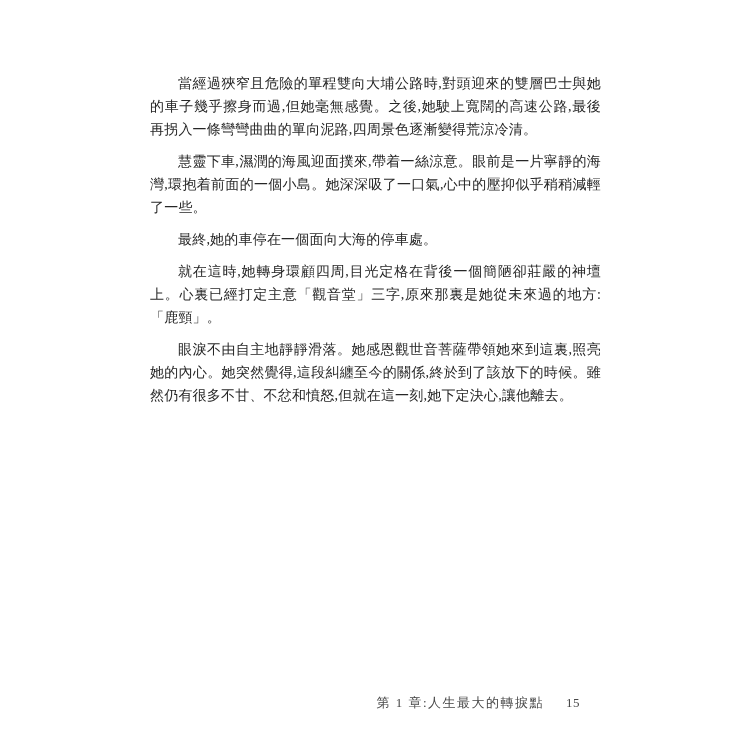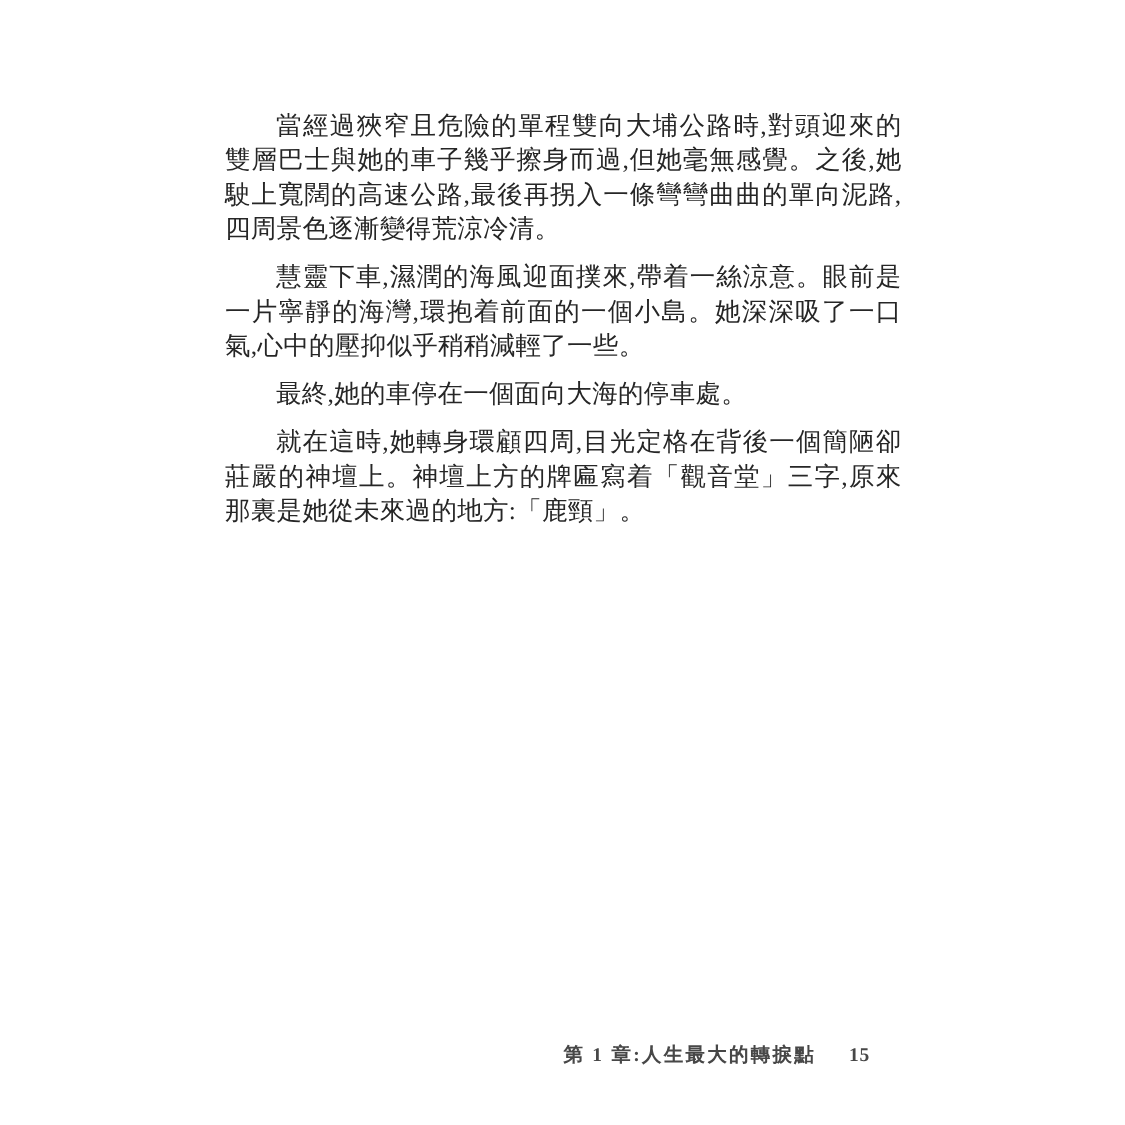--- a/index.html
+++ b/index.html
@@ -16,55 +16,55 @@
     font-family: "Liberation Serif", "DejaVu Serif", serif;
   }
   .content {
     position: absolute;
     left: 150px;
     top: 72px;
     width: 451px;
   }
   .content p {
     margin: 0 0 9px 0;
-    font-size: 17px;
+    font-size: 14px;
     line-height: 23px;
     color: #262626;
     text-align: justify;
     text-justify: inter-character;
     text-indent: 2em;
     word-break: break-all;
     letter-spacing: 0.2px;
   }
   .footer {
     position: absolute;
     top: 694px;
     right: 170px;
     font-size: 13px;
     color: #474747;
     letter-spacing: 1.5px;
     white-space: nowrap;
-    font-weight: bold;
   }
   .footer .chapter {
     margin-right: 22px;
   }
   .footer .pagenum {
     letter-spacing: 0.5px;
   }
 </style>
 </head>
 <body>
 
 <div class="page">
 
   <div class="content">
     <p>當經過狹窄且危險的單程雙向大埔公路時,對頭迎來的雙層巴士與她的車子幾乎擦身而過,但她毫無感覺。之後,她駛上寬闊的高速公路,最後再拐入一條彎彎曲曲的單向泥路,四周景色逐漸變得荒涼冷清。</p>
     <p>慧靈下車,濕潤的海風迎面撲來,帶着一絲涼意。眼前是一片寧靜的海灣,環抱着前面的一個小島。她深深吸了一口氣,心中的壓抑似乎稍稍減輕了一些。</p>
     <p>最終,她的車停在一個面向大海的停車處。</p>
-    <p>就在這時,她轉身環顧四周,目光定格在背後一個簡陋卻莊嚴的神壇上。神壇上方的牌匾寫着「觀音堂」三字,原來那裏是她從未來過的地方:「鹿頸」。</p>
+    <p>就在這時,她轉身環顧四周,目光定格在背後一個簡陋卻莊嚴的神壇上。心裏已經打定主意「觀音堂」三字,原來那裏是她從未來過的地方:「鹿頸」。</p>
+    <p>眼淚不由自主地靜靜滑落。她感恩觀世音菩薩帶領她來到這裏,照亮她的內心。她突然覺得,這段糾纏至今的關係,終於到了該放下的時候。雖然仍有很多不甘、不忿和憤怒,但就在這一刻,她下定決心,讓他離去。</p>
   </div>
 
   <div class="footer">
     <span class="chapter">第 1 章:人生最大的轉捩點</span><span class="pagenum">15</span>
   </div>
 
 </div>
 
 </body></html>

